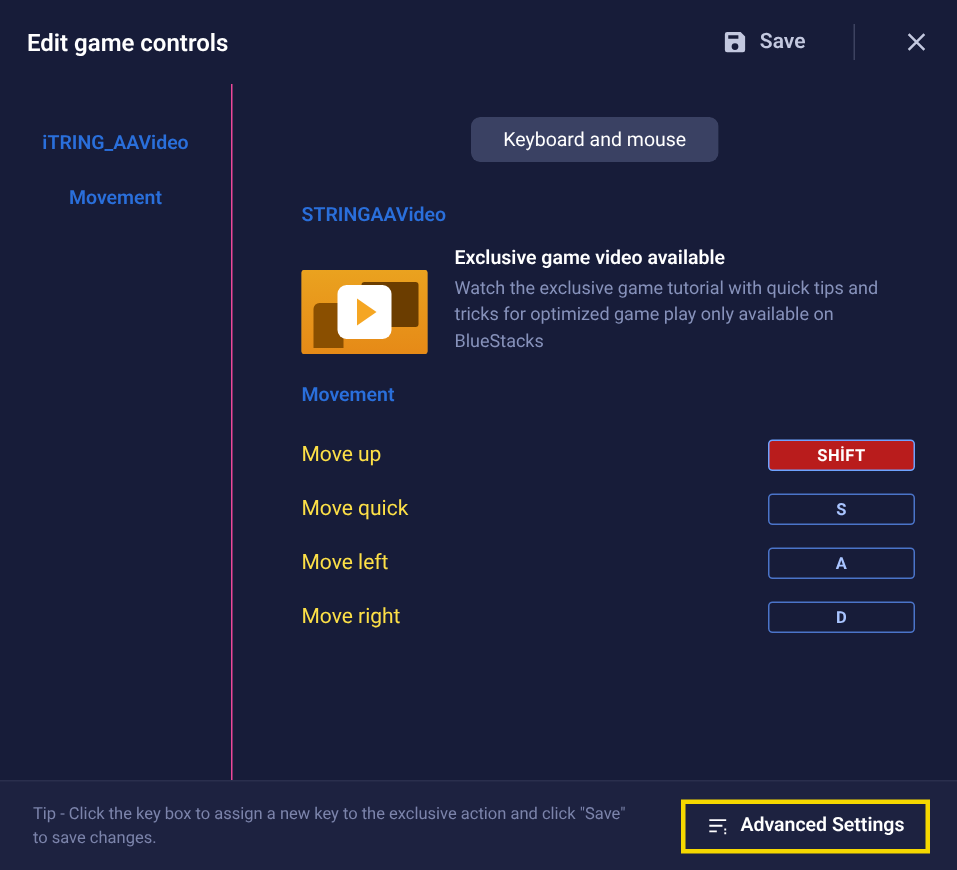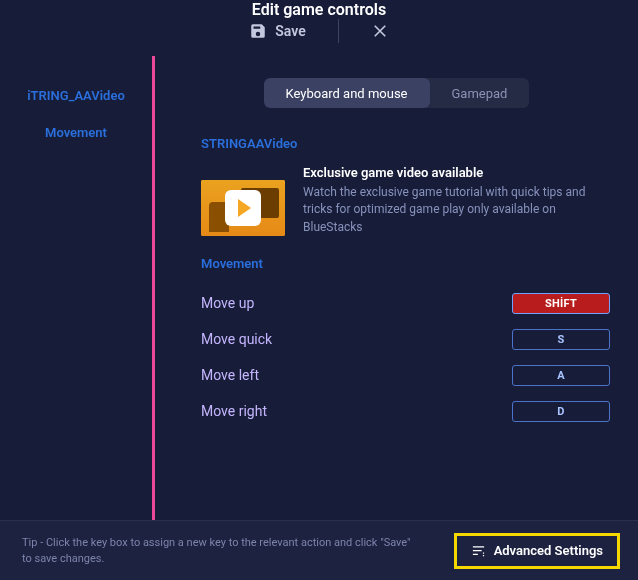--- a/index.html
+++ b/index.html
@@ -9,23 +9,22 @@
       background: #171c39;
       font-family: -apple-system, BlinkMacSystemFont, "Segoe UI", Roboto, Arial, sans-serif;
       color: #fff;
       overflow: hidden;
       position: relative;
     }
     .header {
       height: 56px;
       display: flex;
       align-items: center;
-      justify-content: flex-start;
+      justify-content: space-between;
       padding: 0 18px;
-      flex-direction: column;
     }
     .header-title {
       font-size: 16px;
       font-weight: 600;
       color: #fff;
     }
     .header-right {
       display: flex;
       align-items: center;
       gap: 32px;
@@ -44,21 +43,21 @@
       height: 24px;
       background: #3d4260;
     }
     .close-btn { cursor: pointer; color: #c3c8df; display:flex; align-items:center; }
     .body {
       display: flex;
       height: 464px;
     }
     .sidebar {
       width: 155px;
-      border-right: 3px solid #ec4899;
+      border-right: 1px solid #ec4899;
       padding-top: 32px;
       display: flex;
       flex-direction: column;
       align-items: center;
       gap: 22px;
     }
     .sidebar-item {
       color: #2a6fdb;
       font-size: 13px;
       font-weight: 600;
@@ -157,21 +156,21 @@
     .video-text { flex:1; padding-right:10px;}
     .video-title { font-size: 13px; font-weight:600; color:#fff; margin-bottom:4px;}
     .video-desc { font-size: 12px; color:#8792bb; line-height:1.45;}
     .bindings { margin-left:18px; }
     .bind-row {
       display:flex;
       align-items:center;
       justify-content:space-between;
       height:36px;
     }
-    .bind-label { font-size:14px; color:#c4b5fd; }
+    .bind-label { font-size:14px; color:#fde047; }
     .key-box {
       width:98px; height:21px;
       border:1px solid #4b74c9;
       border-radius:3px;
       display:flex; align-items:center; justify-content:center;
       font-size:11px; font-weight:700;
       color:#a9c4ff;
       cursor:pointer;
       letter-spacing:0.3px;
     }
@@ -237,21 +236,20 @@
 <div class="body">
   <div class="sidebar">
     <div class="sidebar-item">iTRING_AAVideo</div>
     <div class="sidebar-item">Movement</div>
   </div>
 
   <div class="main">
     <div class="tabs">
       <div class="tab-group">
         <div class="tab active">Keyboard and mouse</div>
-        <div class="tab">Gamepad</div>
       </div>
     </div>
 
     <div class="section-label">STRINGAAVideo</div>
     <div class="video-card">
       <div class="thumb">
         <div class="thumb-bg"></div>
         <div class="thumb-board"></div>
         <div class="thumb-char"></div>
         <div class="play-badge">
@@ -280,21 +278,21 @@
       </div>
       <div class="bind-row">
         <div class="bind-label">Move right</div>
         <div class="key-box">D</div>
       </div>
     </div>
   </div>
 </div>
 
 <div class="footer">
-  <div class="tip">Tip - Click the key box to assign a new key to the relevant action and click "Save" to save changes.</div>
+  <div class="tip">Tip - Click the key box to assign a new key to the exclusive action and click "Save" to save changes.</div>
   <div class="adv-btn">
     <span>
       <svg width="15" height="15" viewBox="0 0 24 24" fill="#fff">
           <path d="M3 17h8v2H3v-2zm0-6h12v2H3v-2zm0-6h18v2H3V5zm16 12v-2h2v2h-2zm0 4v-2h2v2h-2zm-4-8v-2h2v2h-2z"></path>
         </svg>
     </span>
     <span>Advanced Settings</span>
   </div>
 </div>
 

